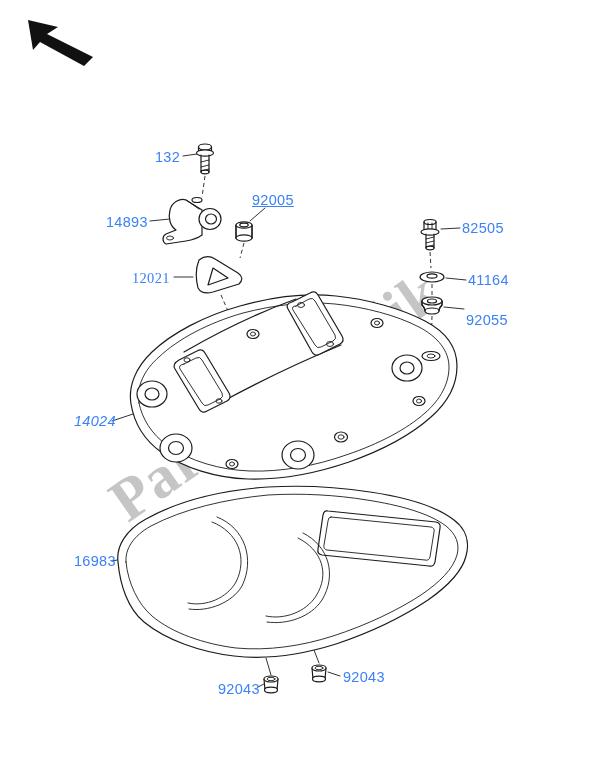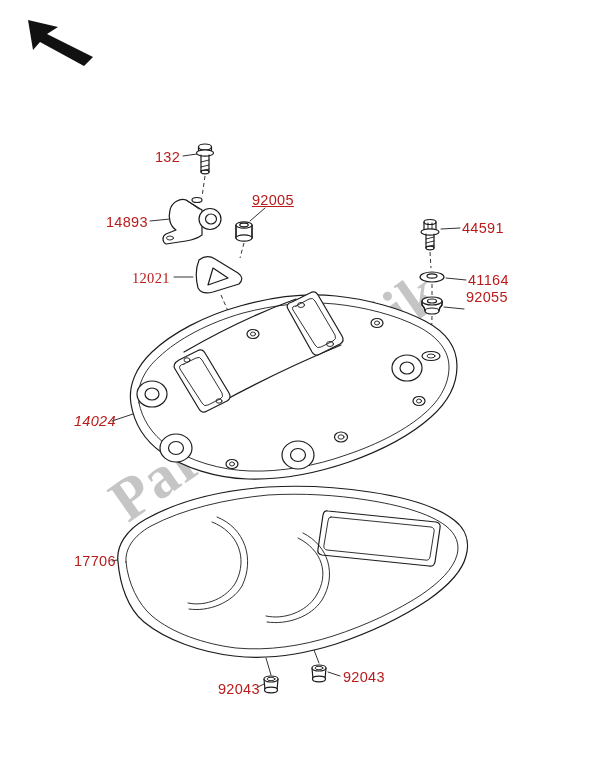--- a/index.html
+++ b/index.html
@@ -7,21 +7,21 @@
     position:relative;width:600px;height:775px;background:#ffffff;overflow:hidden;
     font-family:"Liberation Sans",sans-serif;
   }
   .diagram-svg{position:absolute;left:0;top:0;}
   .ln{stroke:#1c1c1c;stroke-width:1.2;fill:none;stroke-linecap:round;stroke-linejoin:round;}
   .thin{stroke:#1c1c1c;stroke-width:0.9;fill:none;stroke-linecap:round;}
   .wfill{fill:#ffffff;}
   .blk{fill:#111111;stroke:none;}
   .dash{stroke:#1c1c1c;stroke-width:0.9;fill:none;stroke-dasharray:4 3;}
   .part-label{
-    position:absolute;font-size:14.5px;color:#b91c1c;letter-spacing:.3px;
+    position:absolute;font-size:14.5px;color:#3b82f6;letter-spacing:.3px;
     white-space:nowrap;
   }
   .watermark{
     position:absolute;left:-5px;top:362px;width:560px;text-align:center;
     transform:rotate(-35deg);
     font-family:"Liberation Serif",serif;font-weight:bold;font-size:60px;
     color:rgba(143,143,143,0.52);letter-spacing:1px;pointer-events:none;
   }
 </style>
 </head>
@@ -181,21 +181,21 @@
       <ellipse class="ln wfill" cx="319" cy="679" rx="6.5" ry="2.8"></ellipse>
       <ellipse class="ln wfill" cx="319" cy="668" rx="7" ry="3"></ellipse>
       <ellipse class="thin" cx="319" cy="668" rx="4" ry="1.7"></ellipse>
     </g>
   </svg>
 
   <div class="part-label" style="left:155px;top:149px;">132</div>
   <div class="part-label" style="left:252px;top:192px;text-decoration:underline;">92005</div>
   <div class="part-label" style="left:106px;top:214px;">14893</div>
   <div class="part-label" style="left:132px;top:270px;font-family:Liberation Serif, serif;">12021</div>
-  <div class="part-label" style="left:462px;top:220px;">44591</div>
+  <div class="part-label" style="left:462px;top:220px;">82505</div>
   <div class="part-label" style="left:468px;top:272px;">41164</div>
-  <div class="part-label" style="left:466px;top:289px;">92055</div>
+  <div class="part-label" style="left:466px;top:312px;">92055</div>
   <div class="part-label" style="left:74px;top:413px;font-style:italic;">14024</div>
-  <div class="part-label" style="left:74px;top:553px;">17706</div>
+  <div class="part-label" style="left:74px;top:553px;">16983</div>
   <div class="part-label" style="left:218px;top:681px;">92043</div>
   <div class="part-label" style="left:343px;top:669px;">92043</div>
 
 </div>
 
 </body></html>

